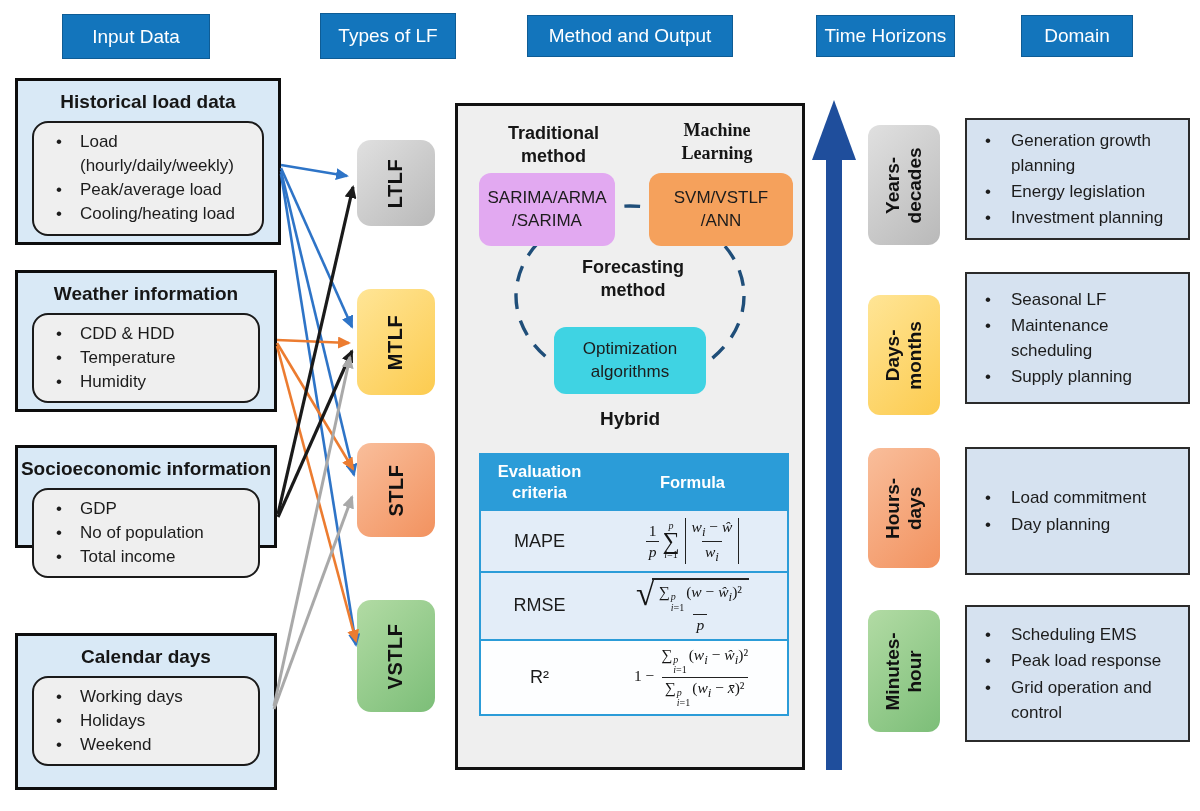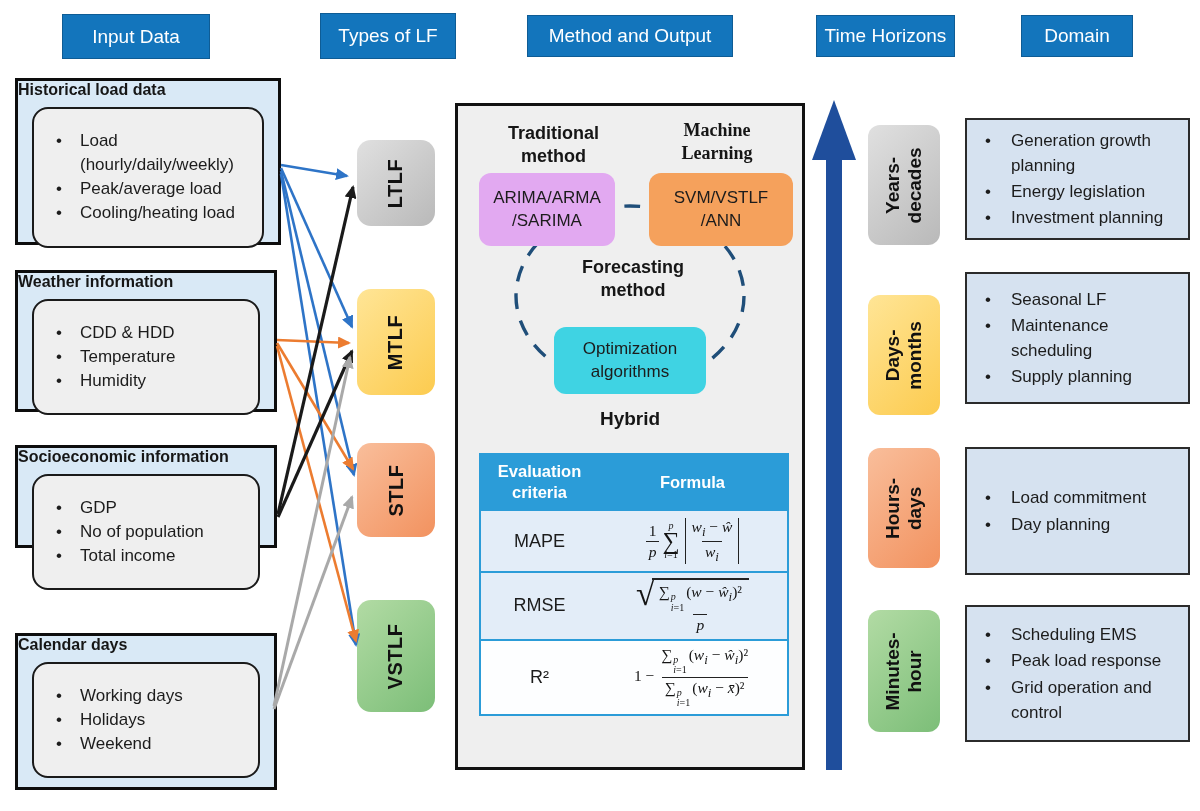--- a/index.html
+++ b/index.html
@@ -5,23 +5,23 @@
   *{box-sizing:border-box;margin:0;padding:0}
   body{background:#fff;font-family:"Liberation Sans",sans-serif}
   .canvas{position:relative;width:1200px;height:811px;background:#fff;overflow:hidden}
 
   
   .hdr{position:absolute;background:var(--header_blue,#1375BC);color:#fff;display:flex;
        align-items:center;justify-content:center;font-size:19px;border:1px solid #0E5C95}
 
   
   .inbox{position:absolute;background:var(--input_box_fill,#D9E9F6);border:3px solid #0d0d0d}
-  .inbox .t{font-weight:700;font-size:16px;color:#161616}
+  .inbox .t{font-weight:700;font-size:19px;text-align:center;margin-top:10px;color:#161616}
   .pill{background:var(--pill_fill,#EFEFEF);border:2px solid #1a1a1a;border-radius:16px;
-        margin:8px 14px 0;padding:20px 6px}
+        margin:8px 14px 0;padding:7px 6px}
   ul.blist{list-style:none;font-size:17px;color:#1c1c1c}
   ul.blist li{position:relative;padding-left:40px;line-height:1.42}
   ul.blist li::before{content:"\2022";position:absolute;left:16px}
 
   
   .lf{position:absolute;display:flex;align-items:center;justify-content:center;border-radius:14px;
       font-weight:700;font-size:20px;color:#111}
   .lf .rot{display:block;transform:rotate(-90deg);white-space:nowrap;letter-spacing:.5px}
   .lf-ltlf{background:linear-gradient(135deg,var(--ltlf_light,#E0E0E0),var(--ltlf_dark,#B9B9B9))}
   .lf-mtlf{background:linear-gradient(135deg,var(--mtlf_light,#FFE596),var(--mtlf_dark,#FCCB4F))}
@@ -175,21 +175,21 @@
     </svg>
     <div class="lbl" style="left:18px;top:16px;width:155px">
       <div>Traditional</div>
       <div>method</div>
     </div>
     <div class="lbl p-ml" style="left:185px;top:13px;width:148px">
       <div>Machine</div>
       <div>Learning</div>
     </div>
     <div class="chip" style="left:21px;top:67px;width:136px;height:73px;background:var(--arima_fill,#E2A9F1)">
-      <div>ARIMA/ARMA</div>
+      <div>SARIMA/ARMA</div>
       <div>/SARIMA</div>
     </div>
     <div class="chip" style="left:191px;top:67px;width:144px;height:73px;background:var(--svm_fill,#F5A15C)">
       <div>SVM/VSTLF</div>
       <div>/ANN</div>
     </div>
     <div class="lbl" style="left:113px;top:150px;width:124px">
       <div>Forecasting</div>
       <div>method</div>
     </div>

